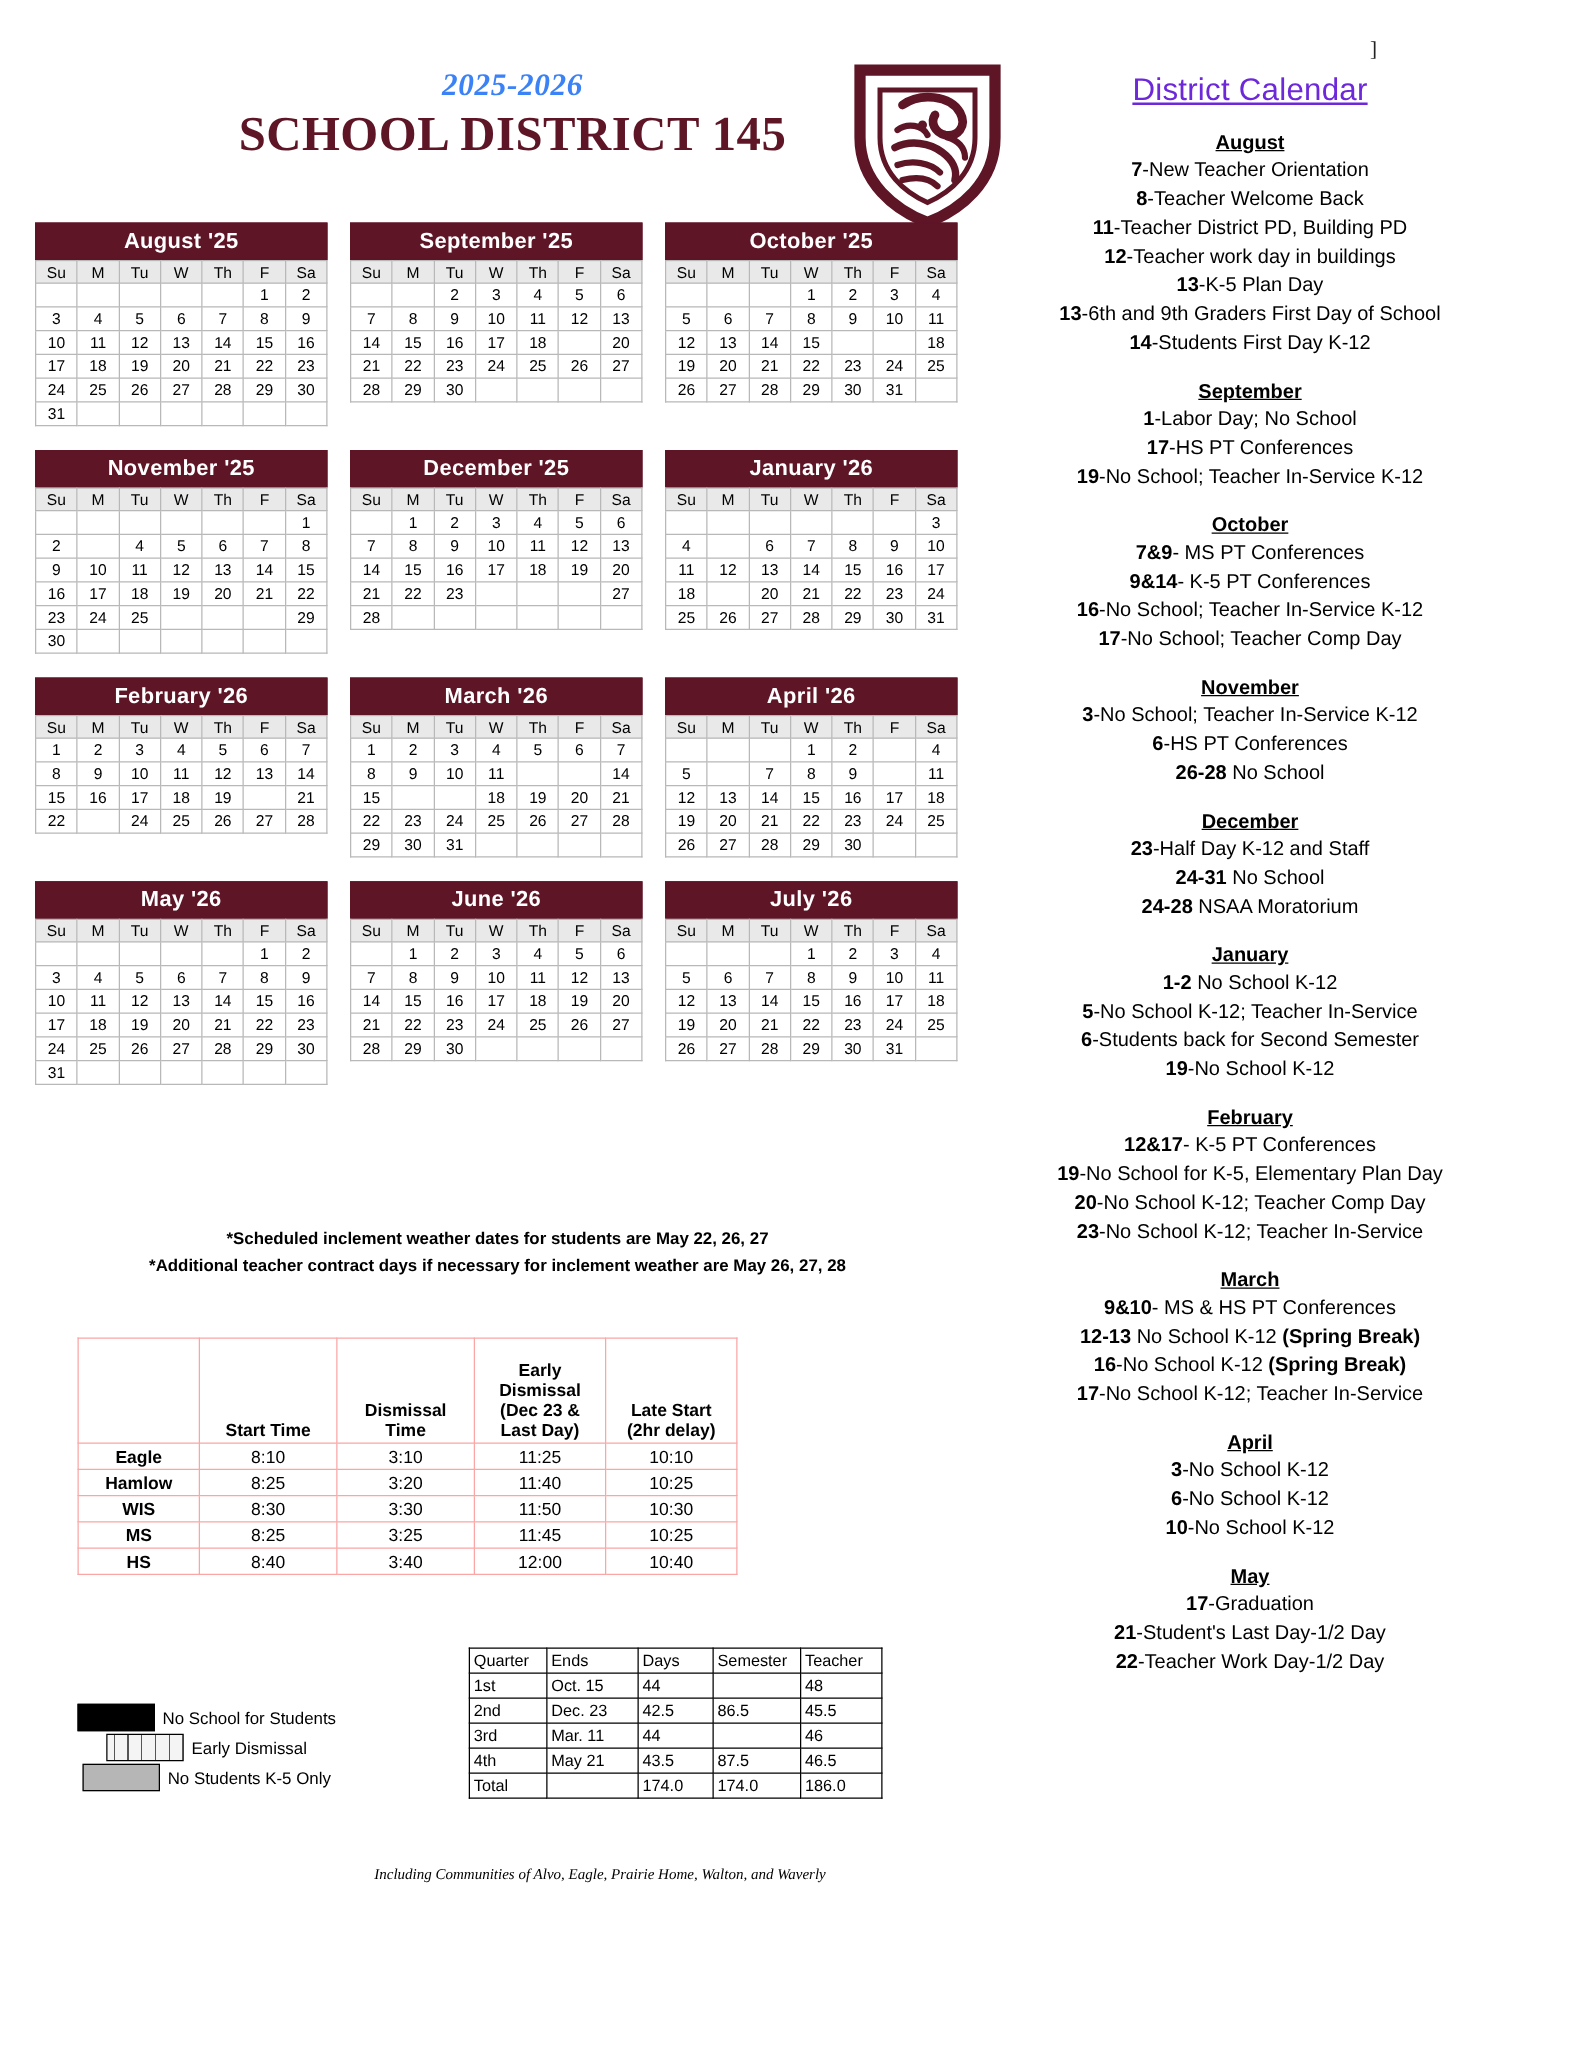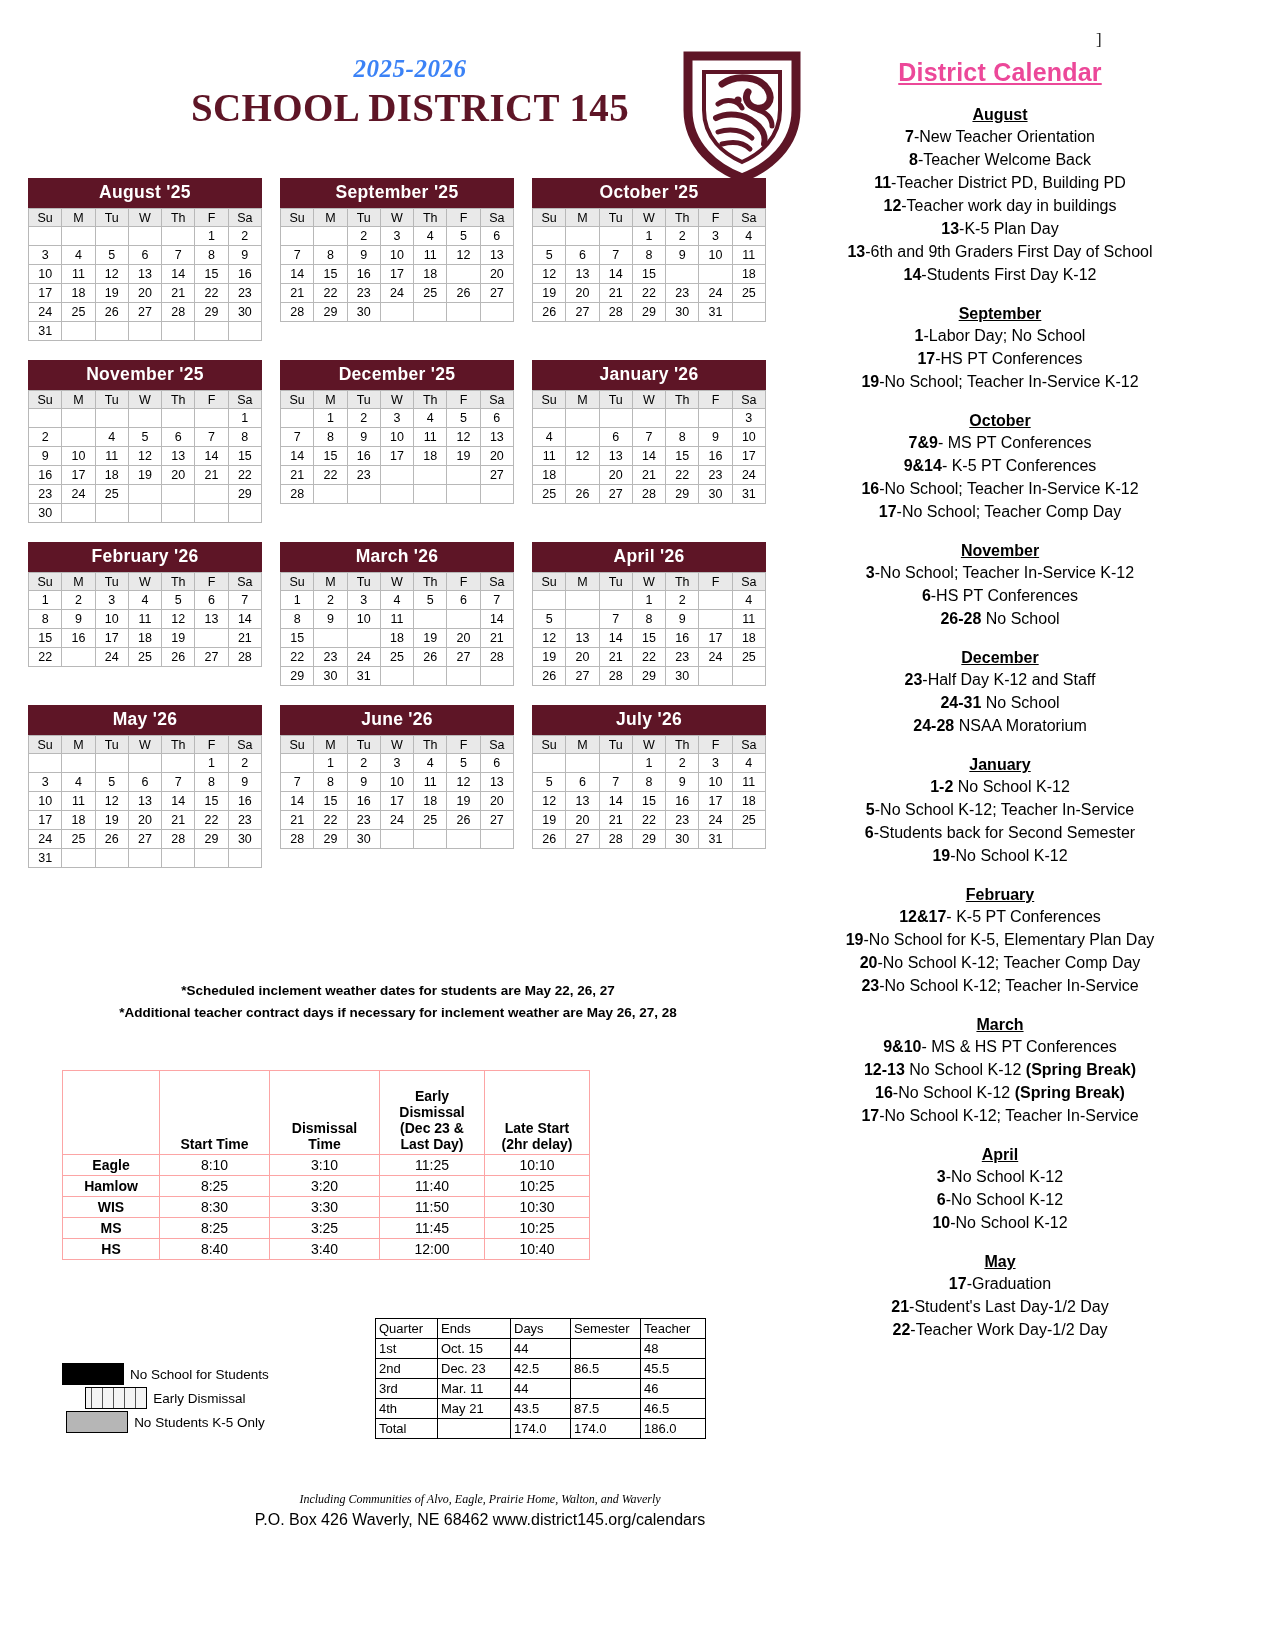--- a/index.html
+++ b/index.html
@@ -128,21 +128,21 @@
     font-size:12px;
   }
   .footer-2{ font-size:16px; margin-top:4px; font-family:"Liberation Sans", sans-serif; }
 
   
   .right-col{
     position:absolute; left:800px; top:58px; width:400px;
     text-align:center;
   }
   .dc-title{
-    color:#ec4899; font-weight:700; font-size:25px;
+    color:#6d28d9; font-weight:400; font-size:25px;
     text-decoration:underline; letter-spacing:.2px;
   }
   .dc-month{
     font-weight:700; font-size:16px; text-decoration:underline;
     margin-top:19px; margin-bottom:1px;
   }
   .dc-item{ font-size:16px; line-height:23px; }
   .dc-item b{ font-weight:700; }
 </style>
 </head>
@@ -1086,21 +1086,20 @@
             <td>174.0</td>
             <td>174.0</td>
             <td>186.0</td>
           </tr>
         </tbody>
     </table>
   </div>
 
   <div class="footer">
     <div class="footer-1">Including Communities of Alvo, Eagle, Prairie Home, Walton, and Waverly</div>
-    <div class="footer-2">P.O. Box 426  Waverly, NE 68462  www.district145.org/calendars</div>
   </div>
 </div>
 
 <div class="right-col">
   <div class="dc-title">District Calendar</div>
   <div id="dc-sections">
       <div class="dc-month">August</div>
       <div class="dc-item"><b>7</b>-New Teacher Orientation</div>
       <div class="dc-item"><b>8</b>-Teacher Welcome Back</div>
       <div class="dc-item"><b>11</b>-Teacher District PD, Building PD</div>

